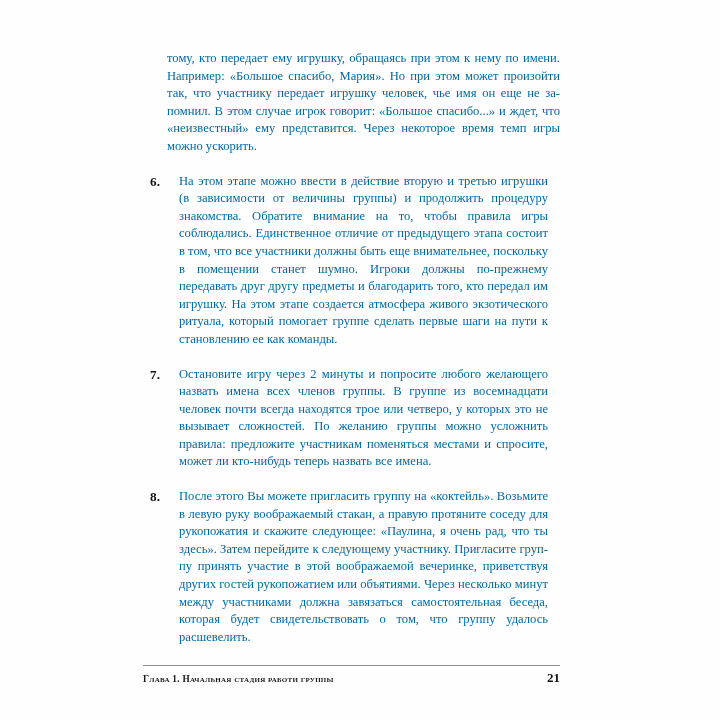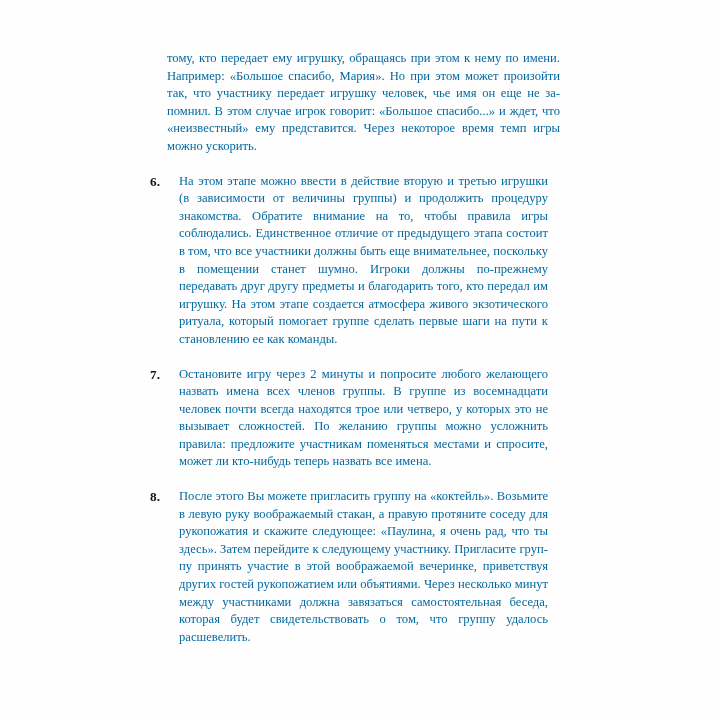--- a/index.html
+++ b/index.html
@@ -113,14 +113,21 @@
       </li>
 
       <li class="list-item">
         <span class="marker">8.</span>
         <span class="para" style="display:block">После этого Вы можете пригласить группу на «коктейль». Возьмите в левую руку воображаемый стакан, а правую протяните соседу для рукопожатия и скажите следующее: «Паулина, я очень рад, что ты здесь». Затем перейдите к следующему участнику. Пригласите груп­пу принять участие в этой воображаемой вечеринке, приветствуя дру­гих гостей рукопожатием или объятиями. Через несколько минут меж­ду участниками должна завязаться самостоятельная беседа, которая будет свидетельствовать о том, что группу удалось расшевелить.</span>
       </li>
 
     </ol>
   </div>
 
+  <div class="footer">
+    <div class="footer-rule"></div>
+    <div class="footer-row">
+      <div class="running-head">Глава 1. Начальная стадия работи группы</div>
+      <div class="page-number">21</div>
+    </div>
+  </div>
 
 </div>
 
 </body></html>

